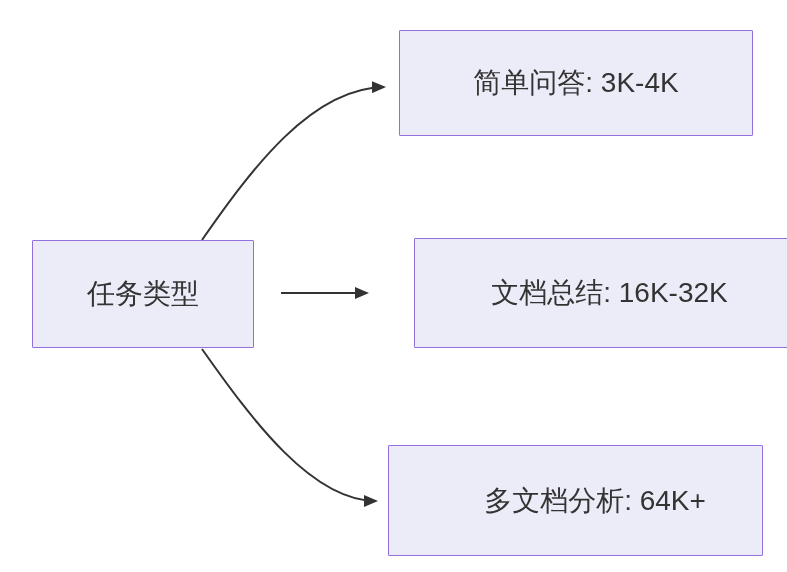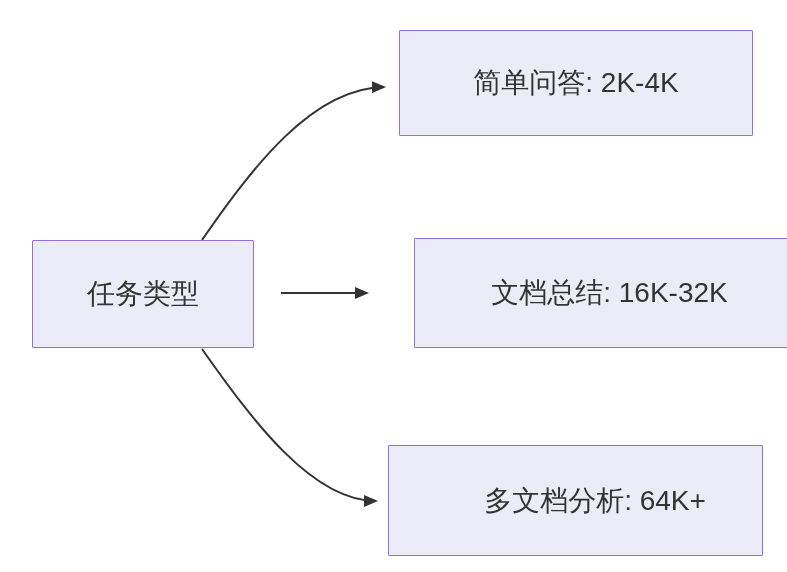--- a/index.html
+++ b/index.html
@@ -41,21 +41,21 @@
     <path class="edge" d="M202 240 C252 168, 312 88, 384 87" marker-end="url(#arrow)"></path>
     <path class="edge" d="M281 293 L367 293" marker-end="url(#arrow)"></path>
     <path class="edge" d="M202 349 C252 420, 312 501, 376 501" marker-end="url(#arrow)"></path>
   </svg>
 
   <div class="node" style="left:32px;top:240px;width:222px;height:108px;">
     <span>任务类型</span>
   </div>
 
   <div class="node" style="left:399px;top:30px;width:354px;height:106px;">
-    <span>简单问答: 2K-4K</span>
+    <span>简单问答: 3K-4K</span>
   </div>
 
   <div class="node" style="left:380px;top:238px;width:391px;height:110px;margin-left:34px;">
     <span>文档总结: 16K-32K</span>
   </div>
 
   <div class="node" style="left:388px;top:445px;width:375px;height:111px;padding-left:39px;">
     <span>多文档分析: 64K+</span>
   </div>
 

